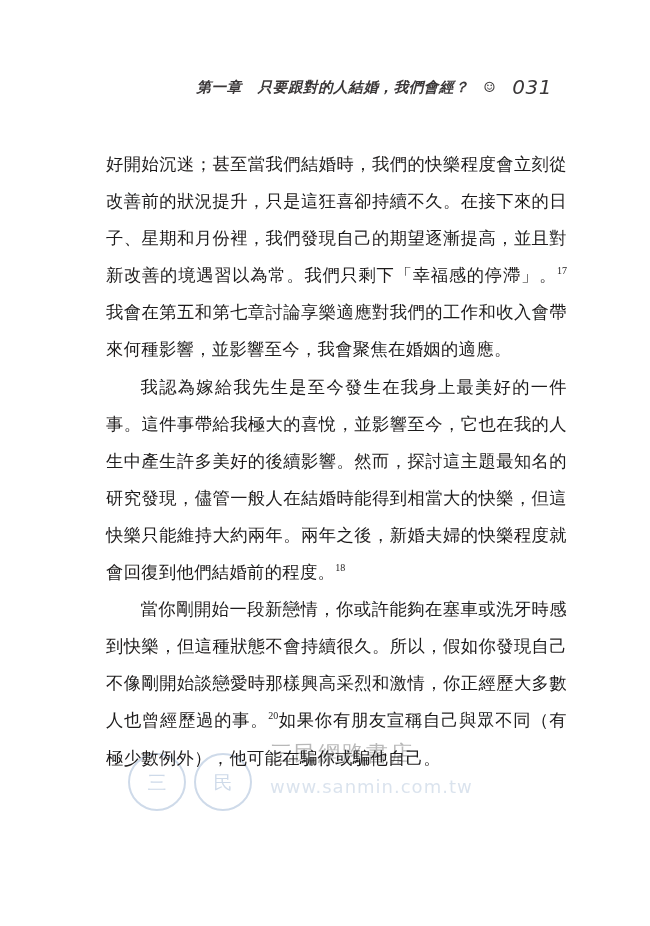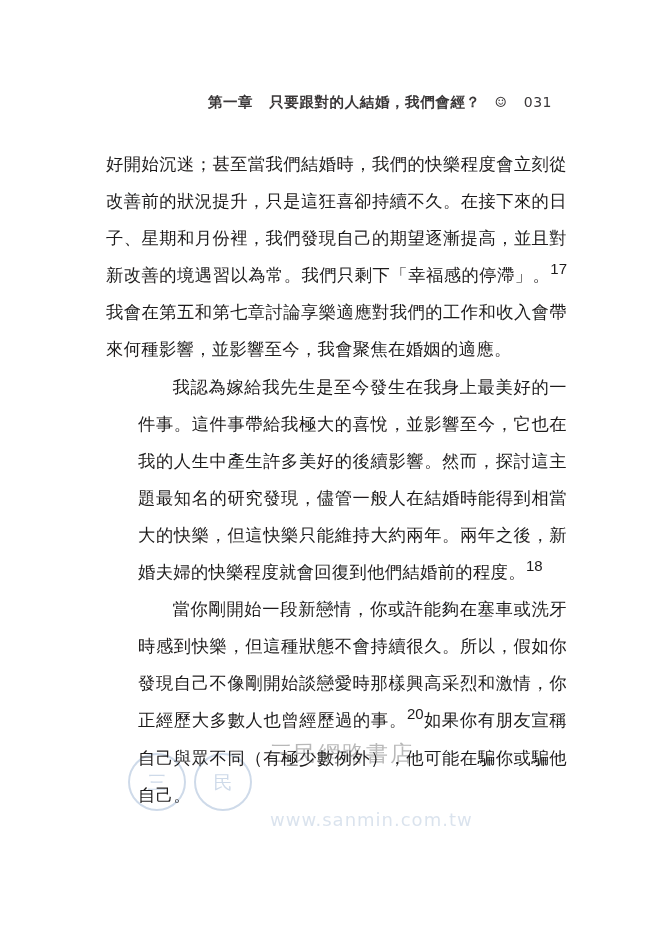--- a/index.html
+++ b/index.html
@@ -15,50 +15,51 @@
     background: #ffffff;
     overflow: hidden;
     font-family: "DejaVu Serif", "Liberation Serif", serif;
     color: #221f1f;
   }
 
   
   #running-header {
     position: absolute;
     left: 0;
-    top: 89px;
+    top: 74px;
     width: 636px;
     height: 26px;
     display: flex;
     align-items: center;
     justify-content: flex-end;
     padding-right: 84px;
     box-sizing: border-box;
     font-size: 14.5px;
     letter-spacing: 0.6px;
     color: #3a3738;
     white-space: nowrap;
+    font-style: italic;
   }
   #running-header .hdr-chapter {
     font-weight: 600;
   }
   #running-header .hdr-gap-lg { display: inline-block; width: 16px; }
   #running-header .hdr-gap-md { display: inline-block; width: 14px; }
   #running-header .hdr-title {
     font-weight: 600;
   }
   #running-header .hdr-smiley {
     font-size: 14px;
     color: #3a3738;
     position: relative;
     top: 0px;
   }
   #running-header .hdr-folio {
     font-family: "DejaVu Sans", "Liberation Sans", sans-serif;
-    font-size: 14px;
+    font-size: 20px;
     letter-spacing: 0.5px;
     font-weight: 500;
   }
 
   
   #body-column {
     position: absolute;
     left: 106px;
     top: 146px;
     width: 461px;
@@ -68,28 +69,27 @@
     font-size: 17.3px;
     line-height: 37.1px;
     text-align: justify;
     text-justify: inter-ideograph;
     text-indent: 0;
     letter-spacing: 0.35px;
     color: #1d1b1b;
   }
   p.para.indent {
     text-indent: 2em;
-    margin-left: 32px;
   }
   p.para sup.fn {
-    font-size: 15px;
+    font-size: 10px;
     vertical-align: super;
     line-height: 0;
     letter-spacing: 0;
-    font-family: Liberation Sans, sans-serif;
+    font-family: Liberation Serif, serif;
   }
 
   
   #watermark {
     position: absolute;
     left: 120px;
     top: 735px;
     width: 430px;
     height: 78px;
     pointer-events: none;
@@ -129,21 +129,20 @@
   }
   #watermark .wm-url {
     position: absolute;
     left: 150px;
     top: 41px;
     font-family: "DejaVu Sans", "Liberation Sans", sans-serif;
     font-size: 18px;
     letter-spacing: 1px;
     color: #b7c8dd;
     white-space: nowrap;
-    margin-top: 33px;
   }
 </style>
 </head>
 <body>
 
 <div id="page">
 
   <div id="running-header">
     <span class="hdr-chapter">第一章</span>
     <span class="hdr-gap-lg"></span>

